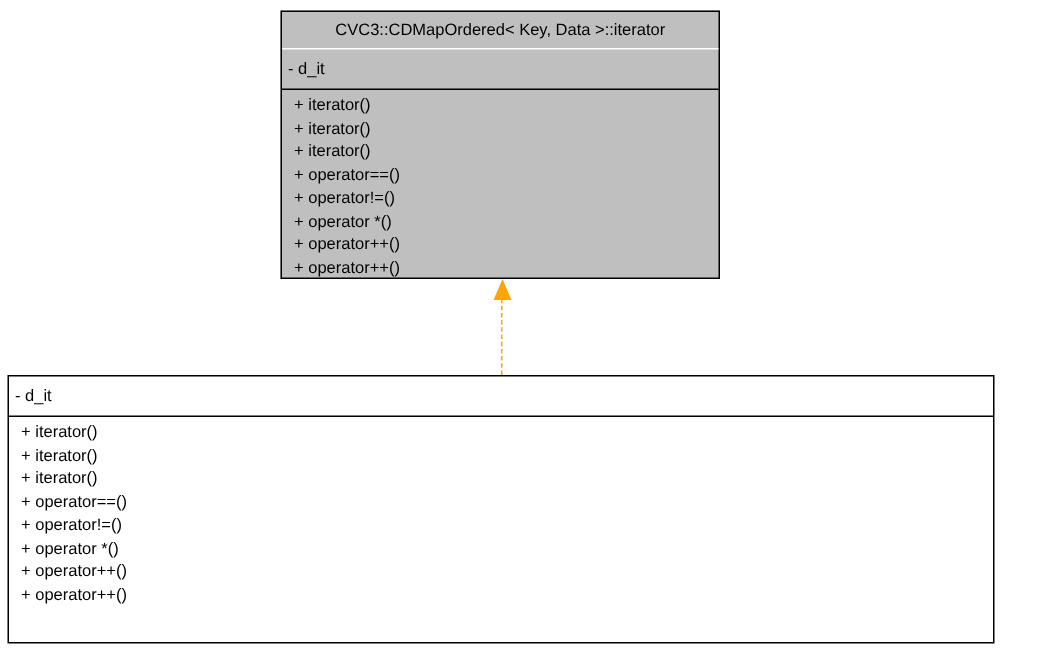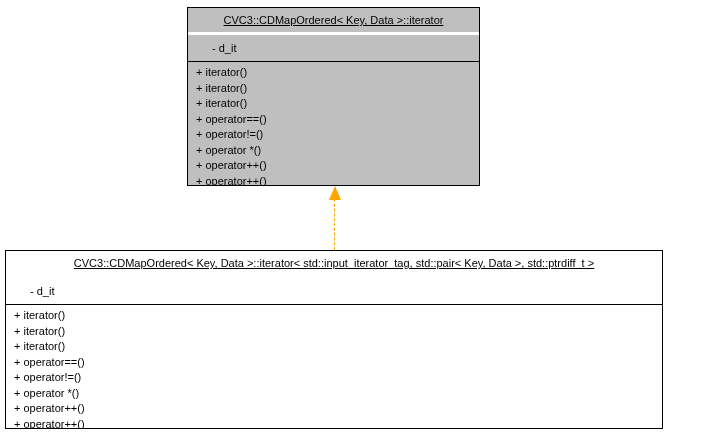--- a/index.html
+++ b/index.html
@@ -12,26 +12,26 @@
   .class-node{
     position:absolute;box-sizing:border-box;
     border:1px solid #000;display:flex;flex-direction:column;
     font-size:11px;
   }
   .node-top{left:187px;top:7px;width:293px;height:179px;background:#bfbfbf;}
   .node-bottom{left:5px;top:250px;width:658px;height:179px;background:#ffffff;}
 
   .node-title{
     flex:0 0 auto;height:24px;line-height:24px;
-    border-bottom:3px solid #ffffff;text-align:center;
-    white-space:nowrap;overflow:hidden;padding:0 4px;text-decoration:underline;
+    border-bottom:1px solid #ffffff;text-align:center;
+    white-space:nowrap;overflow:hidden;padding:0 4px;
   }
   .node-attrs{
     flex:0 0 auto;height:26px;border-bottom:1px solid #000;
-    padding:0 24px;display:flex;flex-direction:column;justify-content:center;
+    padding:0 4px;display:flex;flex-direction:column;justify-content:center;
   }
   .node-methods{flex:1 1 auto;padding:3px 0 0 8px;line-height:15.5px;overflow:hidden;}
   .member-line{white-space:nowrap;}
 
   .edge-line{
     position:absolute;left:334px;top:199px;height:51px;width:0;
     border-left:1px dashed #ffa500;
   }
   .edge-arrowhead{
     position:absolute;left:329px;top:186px;width:0;height:0;
@@ -62,21 +62,20 @@
         <div class="member-line">+ operator *()</div>
         <div class="member-line">+ operator++()</div>
         <div class="member-line">+ operator++()</div>
       </div>
   </div>
 
   <div class="edge-arrowhead"></div>
   <div class="edge-line"></div>
 
   <div class="class-node node-bottom">
-    <div class="node-title">CVC3::CDMapOrdered&lt; Key, Data &gt;::iterator&lt; std::input_iterator_tag, std::pair&lt; Key, Data &gt;, std::ptrdiff_t &gt;</div>
     <div class="node-attrs">
         <div class="member-line">- d_it</div>
       </div>
     <div class="node-methods">
         <div class="member-line">+ iterator()</div>
         <div class="member-line">+ iterator()</div>
         <div class="member-line">+ iterator()</div>
         <div class="member-line">+ operator==()</div>
         <div class="member-line">+ operator!=()</div>
         <div class="member-line">+ operator *()</div>

